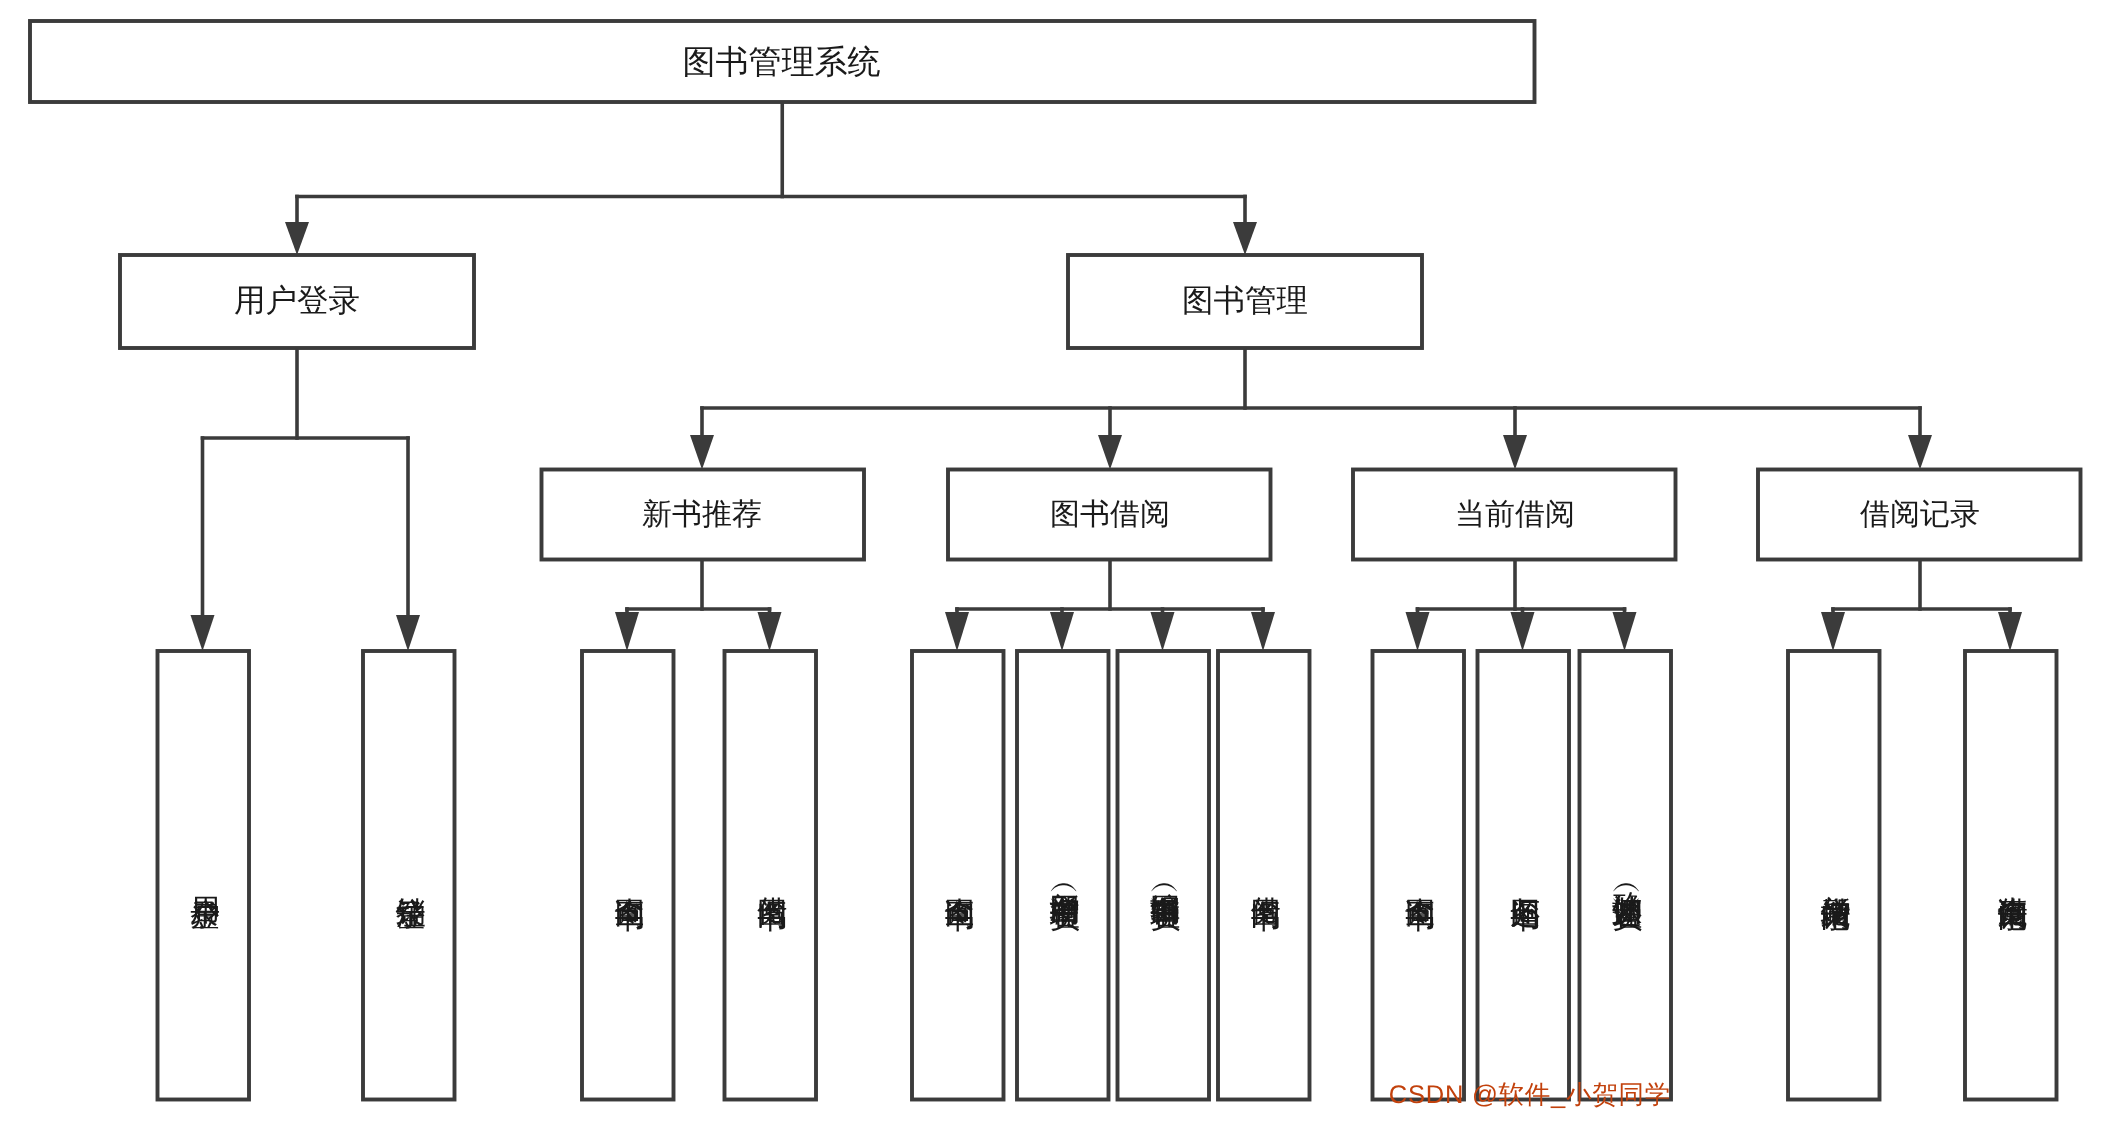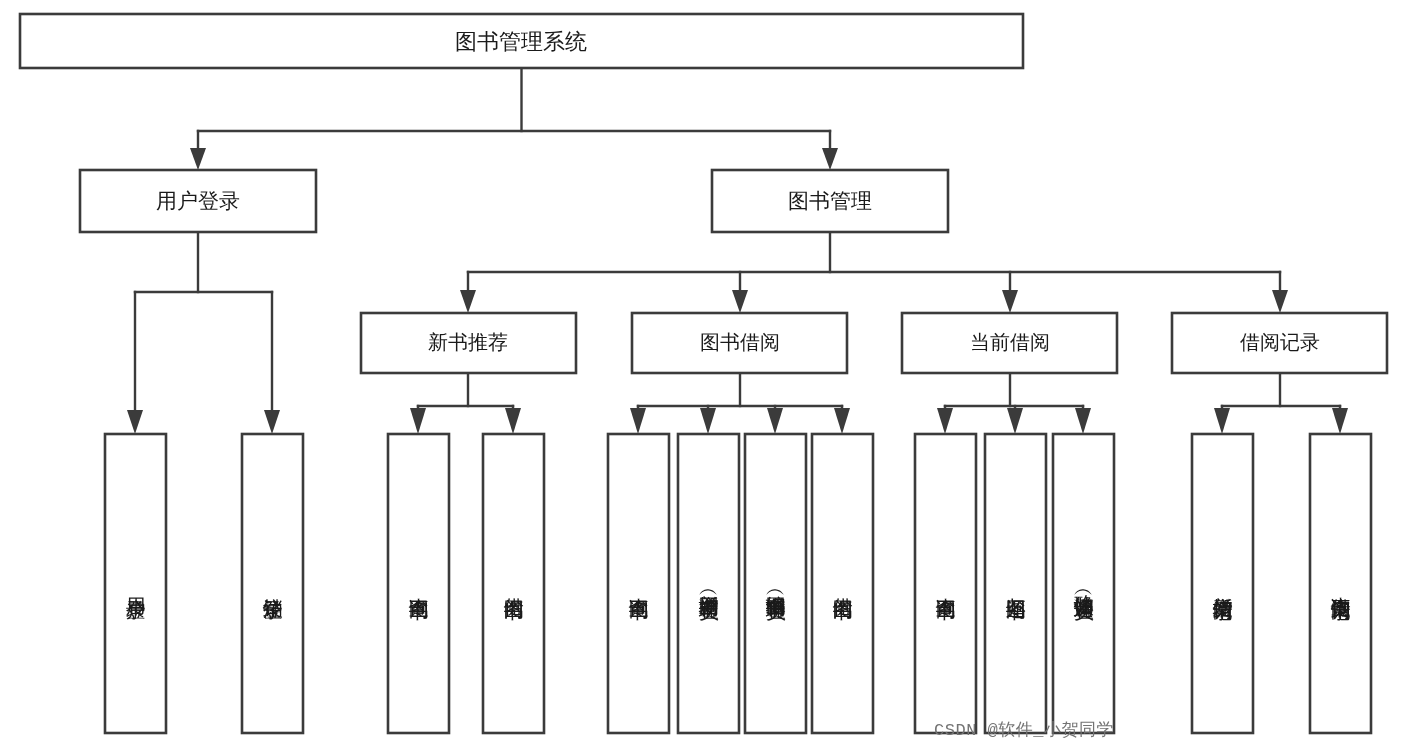--- a/index.html
+++ b/index.html
@@ -41,23 +41,23 @@
     height:100%;
     display:flex;
     align-items:center;
     justify-content:center;
     white-space:nowrap;
     user-select:none;
   }
   .watermark{
     position:absolute;
     right:10px;bottom:6px;
-    font-family:Liberation Mono, monospace;
+    font-family:Liberation Sans, sans-serif;
     font-size:17px;
-    color:#737373;
+    color:#c2410c;
     letter-spacing:0.5px;
     white-space:nowrap;
     pointer-events:none;
   }
 </style>
 </head>
 <body>
 
 <div id="diagram-root">
 

